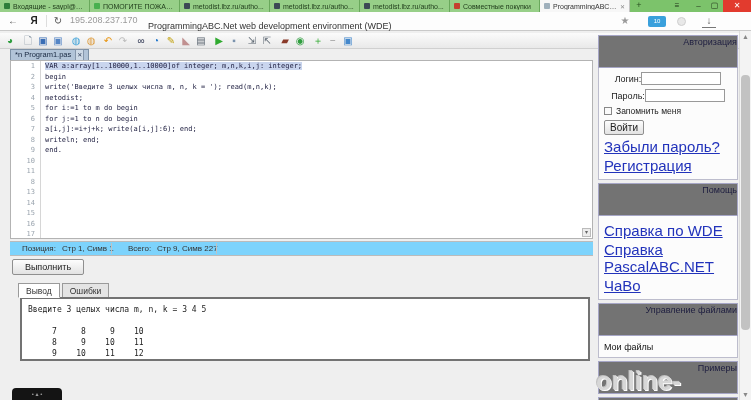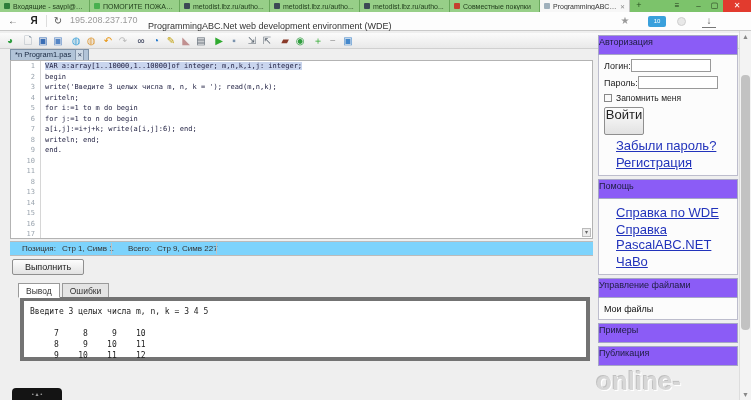--- a/index.html
+++ b/index.html
@@ -63,37 +63,37 @@
   .runbtn{position:absolute;left:12px;top:259px;width:72px;height:16px;
           background:linear-gradient(#fdfdfd,#e2e2e2);border:1px solid #8f8f8f;border-radius:2px;
           font-size:9px;color:#222;text-align:center;line-height:14px;font-family:"Liberation Sans",sans-serif}
 
   
   .outtabs{position:absolute;left:18px;top:283px;height:15px;font-size:8.5px}
   .otab{display:inline-block;padding:0 7px;height:15px;line-height:14px;border:1px solid #9a9a9a;
         background:#e4e4e4;color:#333;margin-right:2px;vertical-align:bottom}
   .otab.active{background:#fff;border-bottom:1px solid #fff;position:relative;z-index:2}
   .console{position:absolute;left:20px;top:297px;width:570px;height:64px;background:#fff;
-           border:4px solid #737373;padding:5px 6px;z-index:1}
+           border:2px solid #737373;padding:5px 6px;z-index:1}
   .console pre{font-family:"DejaVu Sans Mono",monospace;font-size:8px;line-height:11px;color:#222}
 
   
   .sidebar{position:absolute;left:598px;top:35px;width:140px}
-  .sb-header{height:20px;background:#8b5cf6;border:1px solid #a6a6c6;text-align:left;
+  .sb-header{height:33px;background:#737373;border:1px solid #a6a6c6;text-align:right;
              font-size:9px;line-height:13px;color:#1d1d3f}
   .sb-body{background:#fcfcfc;border:1px solid #bdbdcd;border-top:none;padding:4px 5px 3px}
   .sb-gap{height:3px}
-  .authrow{display:flex;align-items:center;justify-content:flex-start;margin-bottom:4px}
+  .authrow{display:flex;align-items:center;justify-content:center;margin-bottom:4px}
   .authrow label{font-size:9px;color:#222}
   .authrow input{width:80px;height:13px;border:1px solid #999;background:#fff;font-size:8px;padding:0 2px}
   .chkrow{display:flex;align-items:center;gap:4px;font-size:8.5px;margin:2px 0 4px}
   .chk{width:8px;height:8px;border:1px solid #888;background:#fafafa}
-  .loginbtn{width:40px;height:28px;background:linear-gradient(#fdfdfd,#e2e2e2);border:1px solid #8f8f8f;
-            border-radius:2px;font-size:13px;line-height:13px;text-align:center;margin-bottom:3px}
-  a.sblink{display:block;font-size:13px;color:#2233bb;text-decoration:underline;margin:2px 12px;cursor:pointer}
+  .loginbtn{width:40px;height:15px;background:linear-gradient(#fdfdfd,#e2e2e2);border:1px solid #8f8f8f;
+            border-radius:2px;font-size:10px;line-height:13px;text-align:center;margin-bottom:3px}
+  a.sblink{display:block;font-size:15px;color:#2233bb;text-decoration:underline;margin:2px 0;cursor:pointer}
   .sbtext{font-size:9px;font-weight:normal;color:#111;padding:2px 0}
 
   
   .pgscroll{position:absolute;left:739px;top:31px;width:12px;height:369px;background:#f3f3f3;border-left:1px solid #ddd}
   .pgarrow{position:absolute;left:2px;font-size:7px;color:#888}
   .pgthumb{position:absolute;left:1px;top:44px;width:9px;height:255px;background:#c2c2c2;border-radius:4px}
 
   
   .watermark{position:absolute;left:596px;top:366px;font-size:26px;font-weight:bold;
              color:#d7d7d7;text-shadow:1px 1px 0 #fff,-1px -1px 0 #c0c0c0;letter-spacing:0;z-index:5}
@@ -196,21 +196,21 @@
       <div class="codeline">
         <span class="lnum">2</span>
         <span class="ltext"><span>begin</span></span>
       </div>
       <div class="codeline">
         <span class="lnum">3</span>
         <span class="ltext"><span>write('Введите 3 целых числа m, n, k = '); read(m,n,k);</span></span>
       </div>
       <div class="codeline">
         <span class="lnum">4</span>
-        <span class="ltext"><span>writeln;</span></span>
+        <span class="ltext"><span>metodist;</span></span>
       </div>
       <div class="codeline">
         <span class="lnum">5</span>
         <span class="ltext"><span>for i:=1 to m do begin</span></span>
       </div>
       <div class="codeline">
         <span class="lnum">6</span>
         <span class="ltext"><span>for j:=1 to n do begin</span></span>
       </div>
       <div class="codeline">

